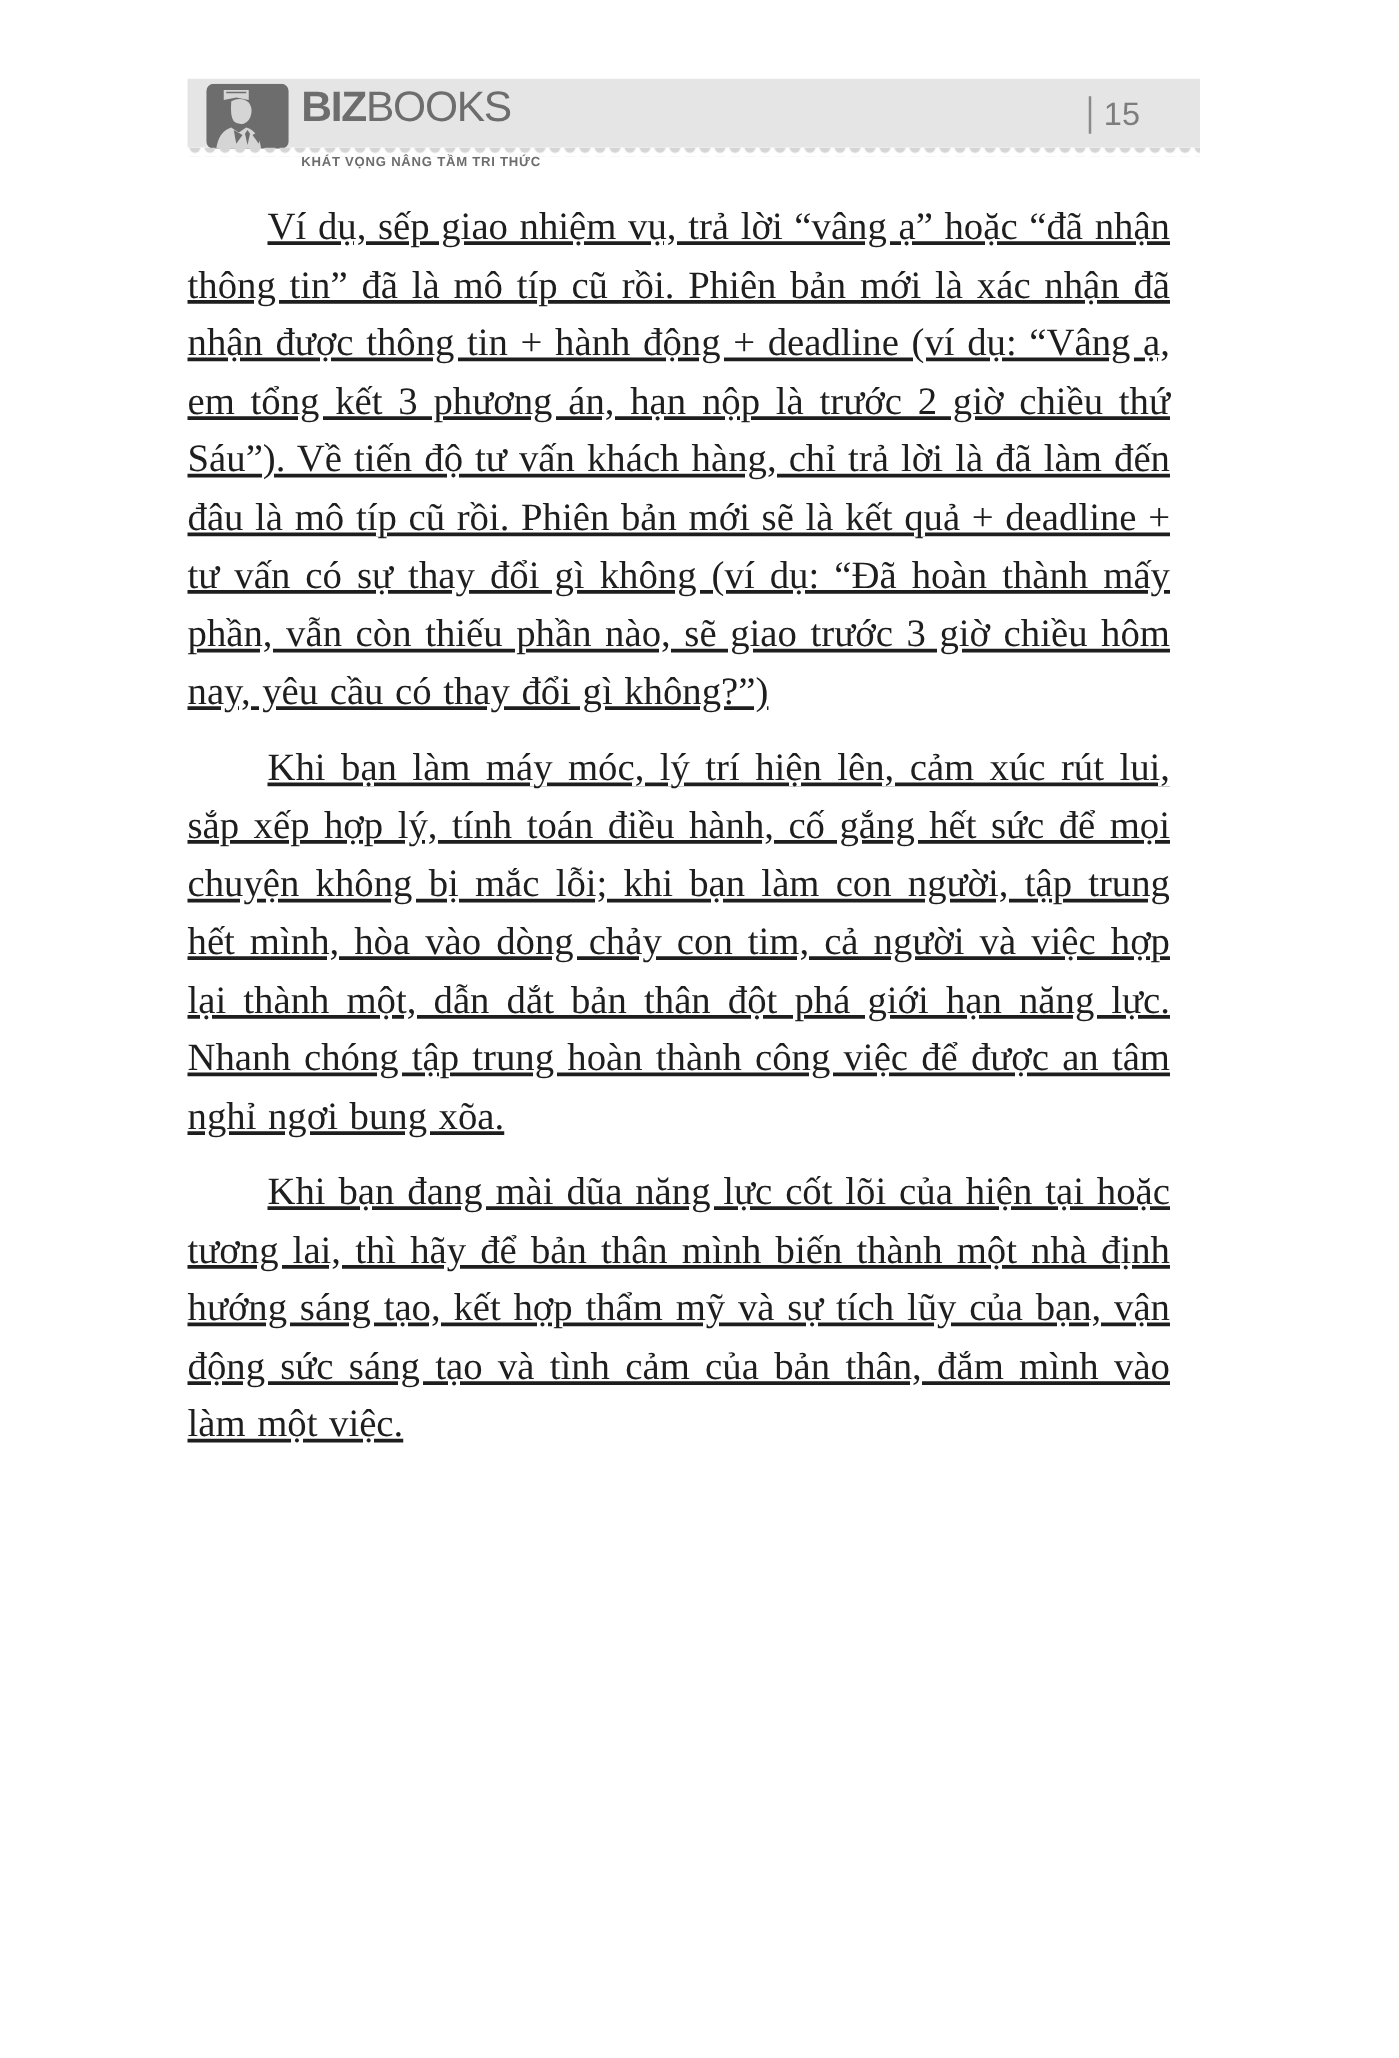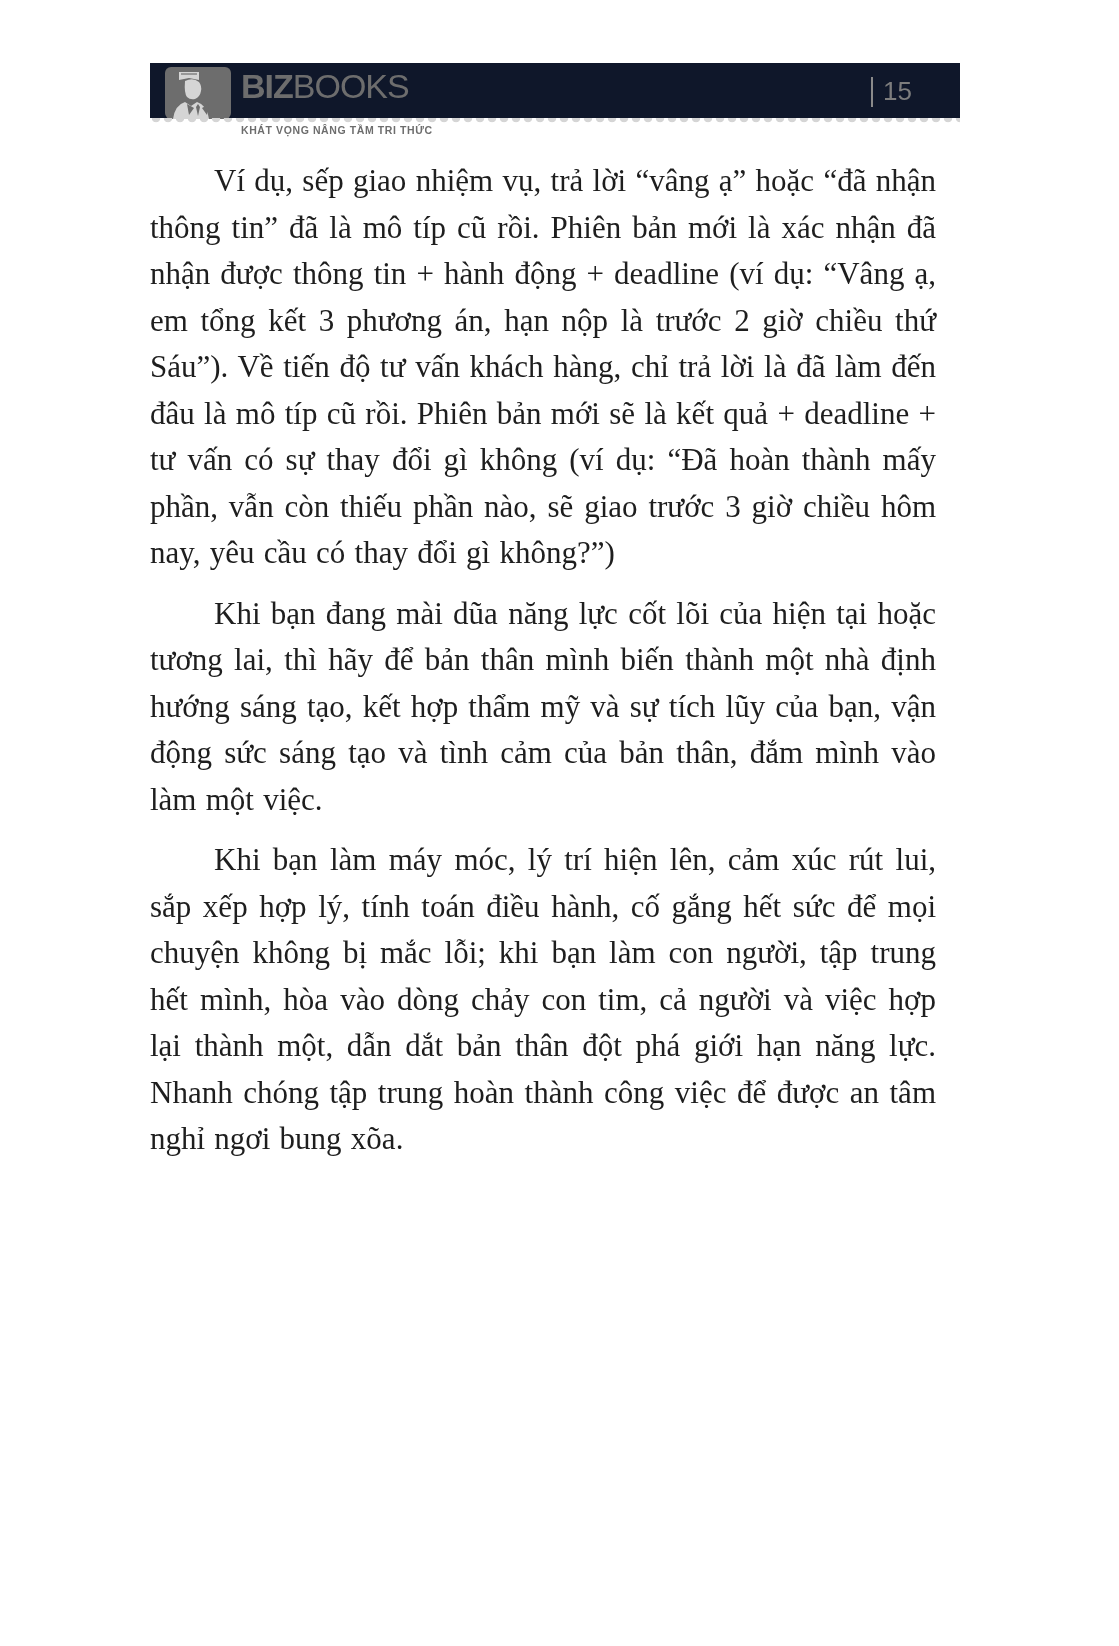--- a/index.html
+++ b/index.html
@@ -16,21 +16,21 @@
     font-family: "Liberation Serif", serif;
   }
 
   
   .header-band {
     position: absolute;
     left: 150px;
     top: 63px;
     width: 810px;
     height: 55px;
-    background: #0f172a;
+    background: #e5e5e5;
   }
   .header-band .perforation {
     position: absolute;
     left: 0;
     top: 100%;
     width: 100%;
     height: 7px;
     background-image: radial-gradient(circle at 6px 0px, #d5d5d5 4px, rgba(0,0,0,0) 4.6px);
     background-size: 12px 7px;
     background-repeat: repeat-x;
@@ -94,20 +94,21 @@
     width: 786px;
     color: #1e1e1e;
     font-size: 31px;
     line-height: 46.5px;
     text-align: justify;
   }
   .content p {
     margin: 0 0 14px 0;
     text-indent: 64px;
     word-spacing: 1.5px;
+    text-decoration: underline;
   }
 </style>
 </head>
 <body>
 
 <div class="page">
 
   <div class="header-band">
 
     <div class="logo-wrap">
@@ -137,17 +138,17 @@
     <div class="page-number-wrap">
       <span class="bar"></span>
       <span>15</span>
     </div>
 
     <div class="perforation"></div>
   </div>
 
   <div class="content">
     <p>Ví dụ, sếp giao nhiệm vụ, trả lời “vâng ạ” hoặc “đã nhận thông tin” đã là mô típ cũ rồi. Phiên bản mới là xác nhận đã nhận được thông tin + hành động + deadline (ví dụ: “Vâng ạ, em tổng kết 3 phương án, hạn nộp là trước 2 giờ chiều thứ Sáu”). Về tiến độ tư vấn khách hàng, chỉ trả lời là đã làm đến đâu là mô típ cũ rồi. Phiên bản mới sẽ là kết quả + deadline + tư vấn có sự thay đổi gì không (ví dụ: “Đã hoàn thành mấy phần, vẫn còn thiếu phần nào, sẽ giao trước 3 giờ chiều hôm nay, yêu cầu có thay đổi gì không?”)</p>
+    <p>Khi bạn làm máy móc, lý trí hiện lên, cảm xúc rút lui, sắp xếp hợp lý, tính toán điều hành, cố gắng hết sức để mọi chuyện không bị mắc lỗi; khi bạn làm con người, tập trung hết mình, hòa vào dòng chảy con tim, cả người và việc hợp lại thành một, dẫn dắt bản thân đột phá giới hạn năng lực. Nhanh chóng tập trung hoàn thành công việc để được an tâm nghỉ ngơi bung xõa.</p>
     <p>Khi bạn đang mài dũa năng lực cốt lõi của hiện tại hoặc tương lai, thì hãy để bản thân mình biến thành một nhà định hướng sáng tạo, kết hợp thẩm mỹ và sự tích lũy của bạn, vận động sức sáng tạo và tình cảm của bản thân, đắm mình vào làm một việc.</p>
-    <p>Khi bạn làm máy móc, lý trí hiện lên, cảm xúc rút lui, sắp xếp hợp lý, tính toán điều hành, cố gắng hết sức để mọi chuyện không bị mắc lỗi; khi bạn làm con người, tập trung hết mình, hòa vào dòng chảy con tim, cả người và việc hợp lại thành một, dẫn dắt bản thân đột phá giới hạn năng lực. Nhanh chóng tập trung hoàn thành công việc để được an tâm nghỉ ngơi bung xõa.</p>
   </div>
 
 </div>
 
 </body></html>

